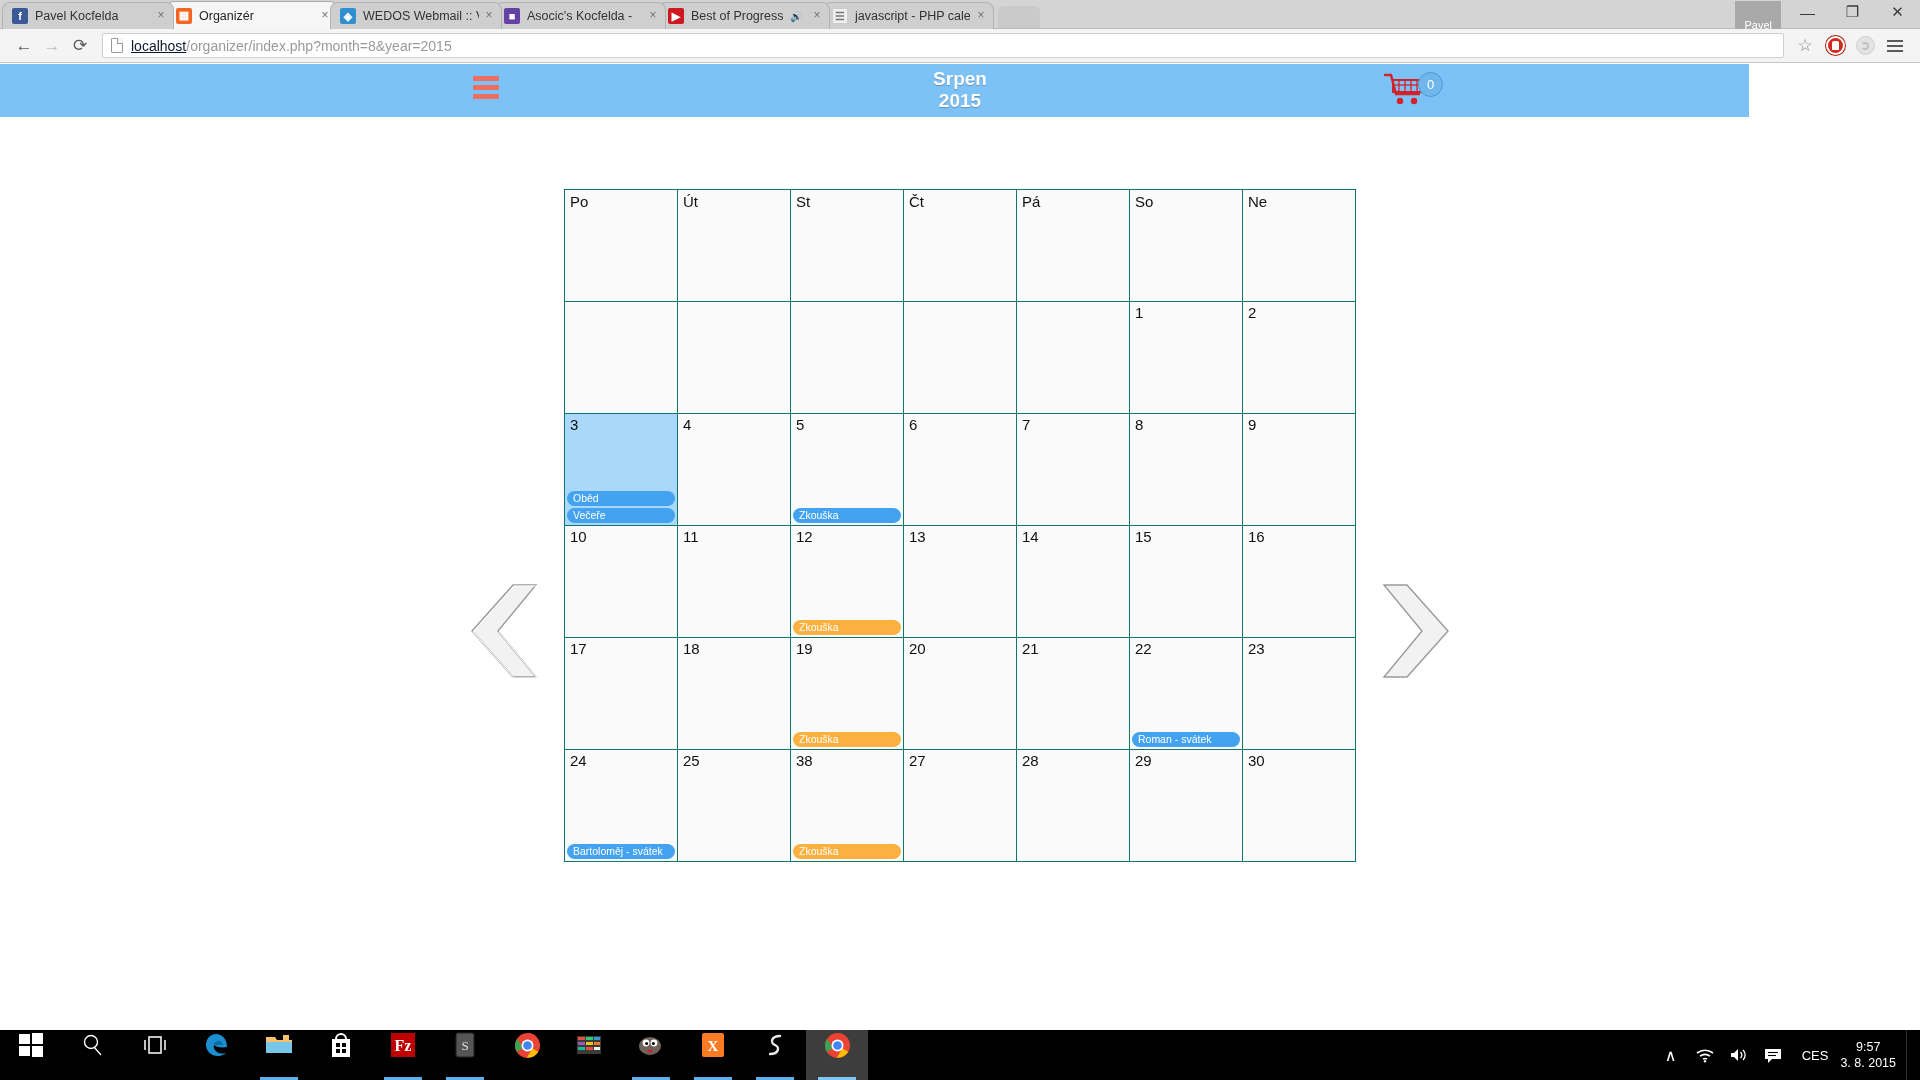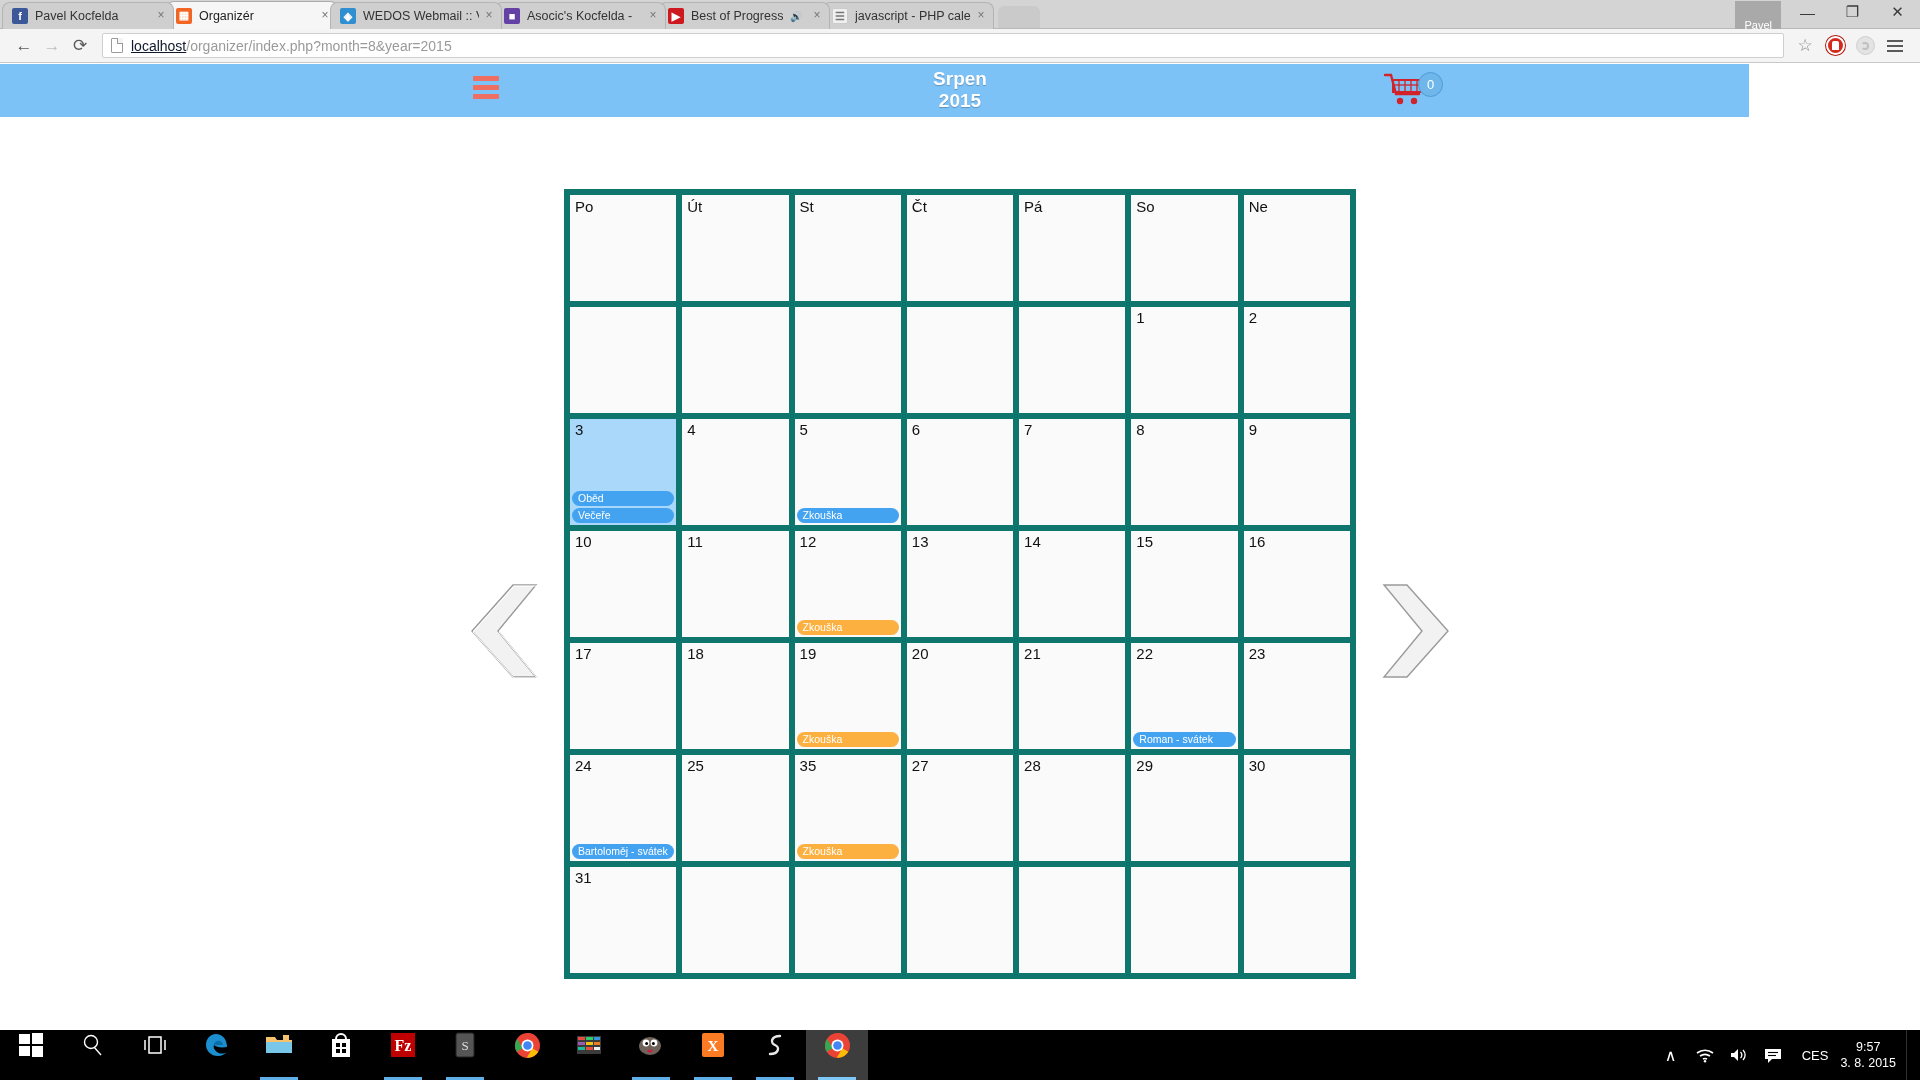--- a/index.html
+++ b/index.html
@@ -116,21 +116,21 @@
     display: flex; align-items: center; justify-content: center;
   }
 
   .calendar-area { position: absolute; top: 53px; left: 0; width: 1920px; }
   .cal-table {
     position: absolute; left: 564px; top: 72px;
     width: 792px; border-collapse: collapse;
     background: #fafafa;
   }
   .cal-table td, .cal-table th {
-    border: 6px solid #0f766e;
+    border: 1px solid #0f766e;
     width: 113.14px; height: 112px;
     vertical-align: top;
     padding: 3px 5px;
     font-weight: normal;
     text-align: left;
     position: relative;
     background: #fafafa;
   }
   .cal-table th { height: 112px; }
   .dow { font-size: 15px; color: #111; }
@@ -414,59 +414,36 @@
               <td>
                 <div class="daynum">24</div>
                 <div class="ev-list">
                   <div class="event blue">Bartoloměj - svátek</div>
                 </div>
               </td>
               <td>
                 <div class="daynum">25</div>
               </td>
               <td>
-                <div class="daynum">35</div>
+                <div class="daynum">38</div>
                 <div class="ev-list">
                   <div class="event orange">Zkouška</div>
                 </div>
               </td>
               <td>
                 <div class="daynum">27</div>
               </td>
               <td>
                 <div class="daynum">28</div>
               </td>
               <td>
                 <div class="daynum">29</div>
               </td>
               <td>
                 <div class="daynum">30</div>
-              </td>
-            </tr>
-            <tr>
-              <td>
-                <div class="daynum">31</div>
-              </td>
-              <td>
-                <div class="daynum"></div>
-              </td>
-              <td>
-                <div class="daynum"></div>
-              </td>
-              <td>
-                <div class="daynum"></div>
-              </td>
-              <td>
-                <div class="daynum"></div>
-              </td>
-              <td>
-                <div class="daynum"></div>
-              </td>
-              <td>
-                <div class="daynum"></div>
               </td>
             </tr>
           </tbody>
       </table>
 
       <div class="arrow arrow-next">
         <svg viewBox="0 0 74 100">
           <polygon points="27,4 4,4 42,50 4,96 27,96 68,50" fill="#f2f2f2" stroke="#9a9a9a" stroke-width="1.4"></polygon>
         </svg>
       </div>

